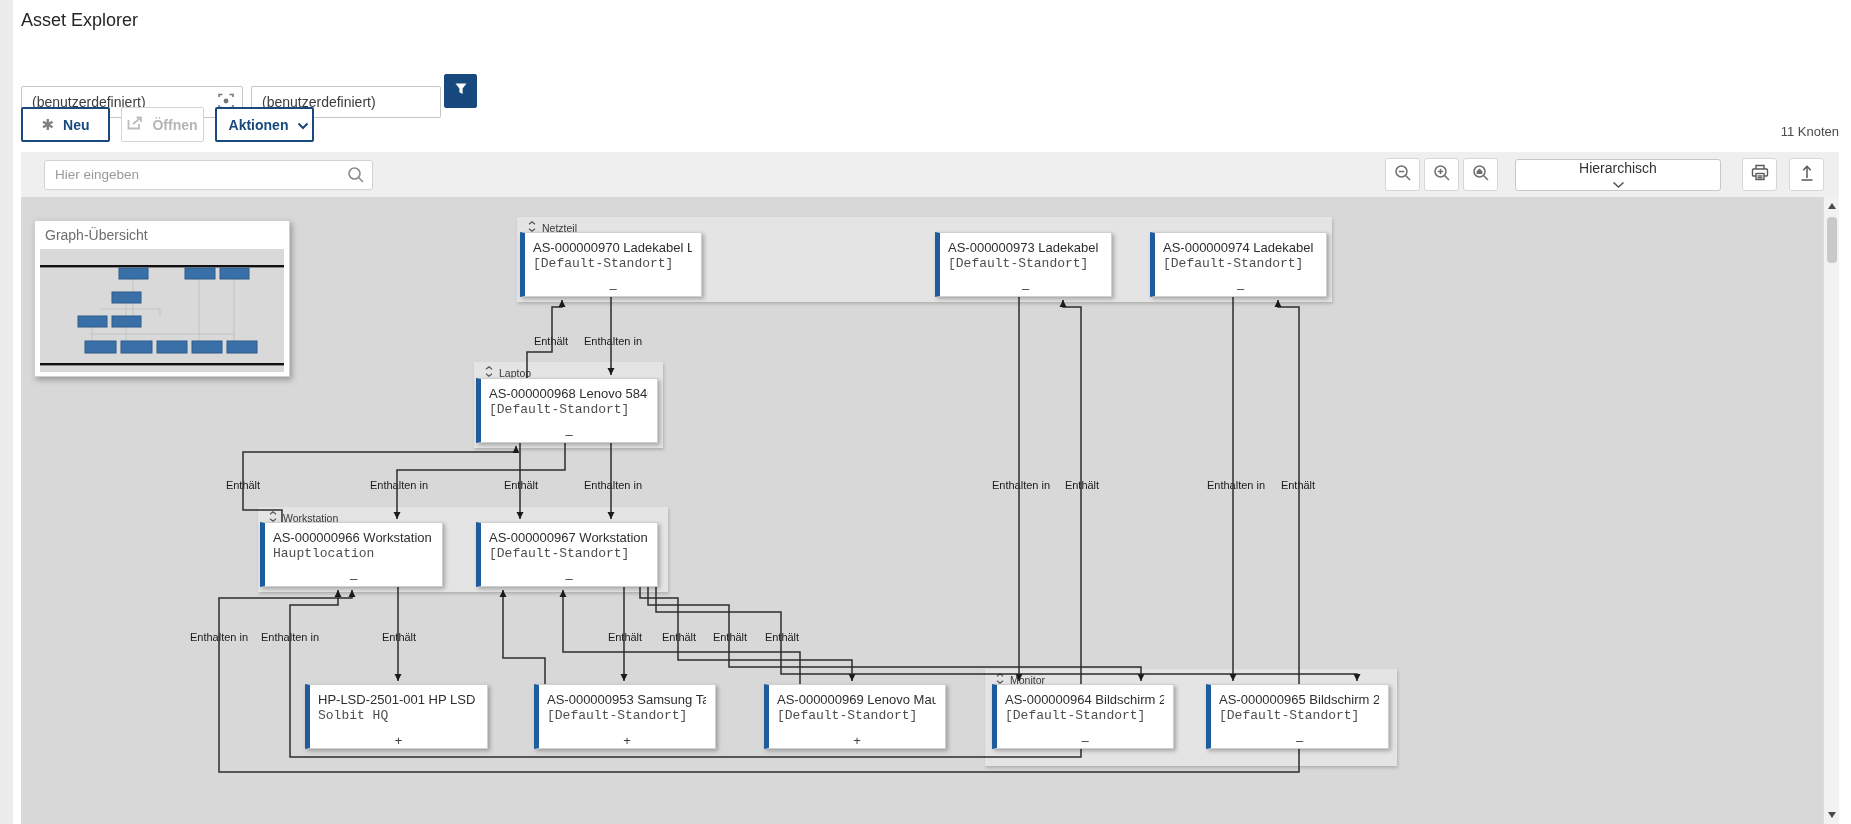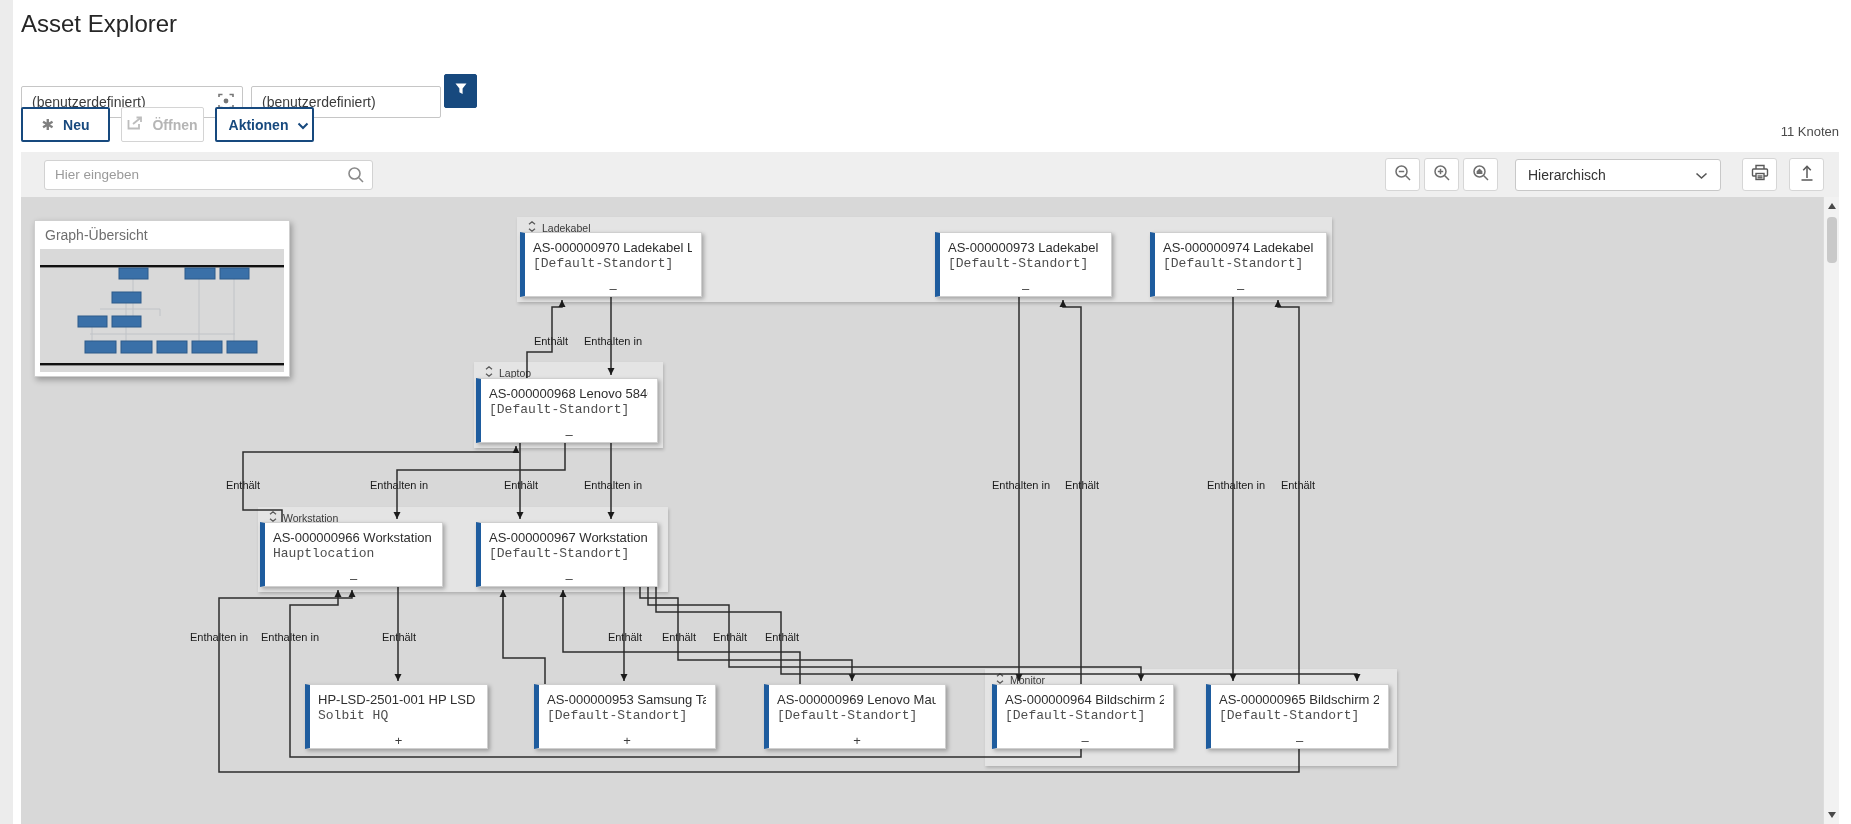--- a/index.html
+++ b/index.html
@@ -1,20 +1,20 @@
 <!DOCTYPE html>
 <html><head>
 <meta charset="utf-8">
 <style>
   html,body{margin:0;padding:0;background:#fff;}
   .page{position:relative;width:1851px;height:824px;overflow:hidden;
         font-family:"Liberation Sans",sans-serif;background:#fff;}
   .left-strip{position:absolute;left:0;top:0;width:13px;height:824px;background:#ececec;}
 
-  .page-title{position:absolute;left:21px;top:10px;font-size:24px;color:#262626;font-weight:500;}
+  .page-title{position:absolute;left:21px;top:10px;font-size:18px;color:#262626;font-weight:500;}
 
   
   .filter-row{position:absolute;left:21px;top:63px;display:flex;align-items:center;}
   .field{height:32px;background:#fff;border:1px solid #c6c6c6;border-radius:2px;
          display:flex;align-items:center;justify-content:space-between;
          font-size:14px;color:#3c3c3c;padding:0 8px 0 10px;box-sizing:border-box;margin-top:23px;}
   .field-1{width:222px;margin-right:8px;}
   .field-2{width:190px;margin-right:3px;}
   .filter-btn{width:31px;height:32px;background:#17497E;border:1px solid #17497E;border-radius:2px;
               display:flex;align-items:center;justify-content:center;cursor:pointer;}
@@ -38,21 +38,21 @@
            border-radius:3px;padding:0 32px 0 10px;font-size:13.5px;color:#333;
            font-family:"Liberation Sans",sans-serif;background:#fff;}
   .search-wrap input::placeholder{color:#9a9a9a;}
   .search-icon{position:absolute;right:8px;top:6px;}
   .tb-right{margin-left:auto;display:flex;align-items:center;}
   .icon-btn{width:33px;height:31px;background:#fff;border:1px solid #d6d6d6;border-radius:3px;
             display:flex;align-items:center;justify-content:center;cursor:pointer;}
   .zoom-group{display:flex;gap:4px;margin-right:17px;}
   .layout-select{width:206px;height:32px;background:#fff;border:1px solid #c8c8c8;border-radius:3px;
             display:flex;align-items:center;justify-content:space-between;box-sizing:border-box;
-            padding:0 12px;font-size:14px;color:#333;margin-right:21px;cursor:pointer;}
+            padding:0 12px;font-size:14px;color:#333;margin-right:21px;cursor:pointer;flex-direction:column;}
   .print-btn{margin-right:12px;}
 
   
   .canvas{position:absolute;left:21px;top:197px;width:1818px;height:627px;background:#d8d8d8;overflow:hidden;}
   .layer{position:absolute;left:0;top:0;width:100%;height:100%;}
   .group-box{position:absolute;background:#e4e4e4;box-shadow:1px 2px 3px rgba(0,0,0,0.18);}
   .group-label{position:absolute;top:4px;left:10px;display:flex;align-items:center;gap:5px;
                font-size:10.5px;color:#3a3a3a;}
   .gnode{position:absolute;background:#fff;border:1px solid #cfcfcf;border-left:5px solid #1E5C9E;
          box-sizing:border-box;box-shadow:2px 2px 4px rgba(0,0,0,0.28);cursor:pointer;}
@@ -214,21 +214,21 @@
   </div>
 
   <div class="canvas">
     <div class="layer" id="groups-layer">
         <div class="group-box" style="left: 496px; top: 20px; width: 815px; height: 85px;">
           <div class="group-label">
             <span><svg width="10" height="11" viewBox="0 0 10 11" fill="none" stroke="#5a5a5a" stroke-width="1.3">
                 <polyline points="2,3.2 5,0.8 8,3.2"></polyline>
                 <polyline points="2,7.8 5,10.2 8,7.8"></polyline>
               </svg></span>
-            <span>Ladekabel</span>
+            <span>Netzteil</span>
           </div>
         </div>
         <div class="group-box" style="left: 453px; top: 165px; width: 189px; height: 86px;">
           <div class="group-label">
             <span><svg width="10" height="11" viewBox="0 0 10 11" fill="none" stroke="#5a5a5a" stroke-width="1.3">
                 <polyline points="2,3.2 5,0.8 8,3.2"></polyline>
                 <polyline points="2,7.8 5,10.2 8,7.8"></polyline>
               </svg></span>
             <span>Laptop</span>
           </div>

